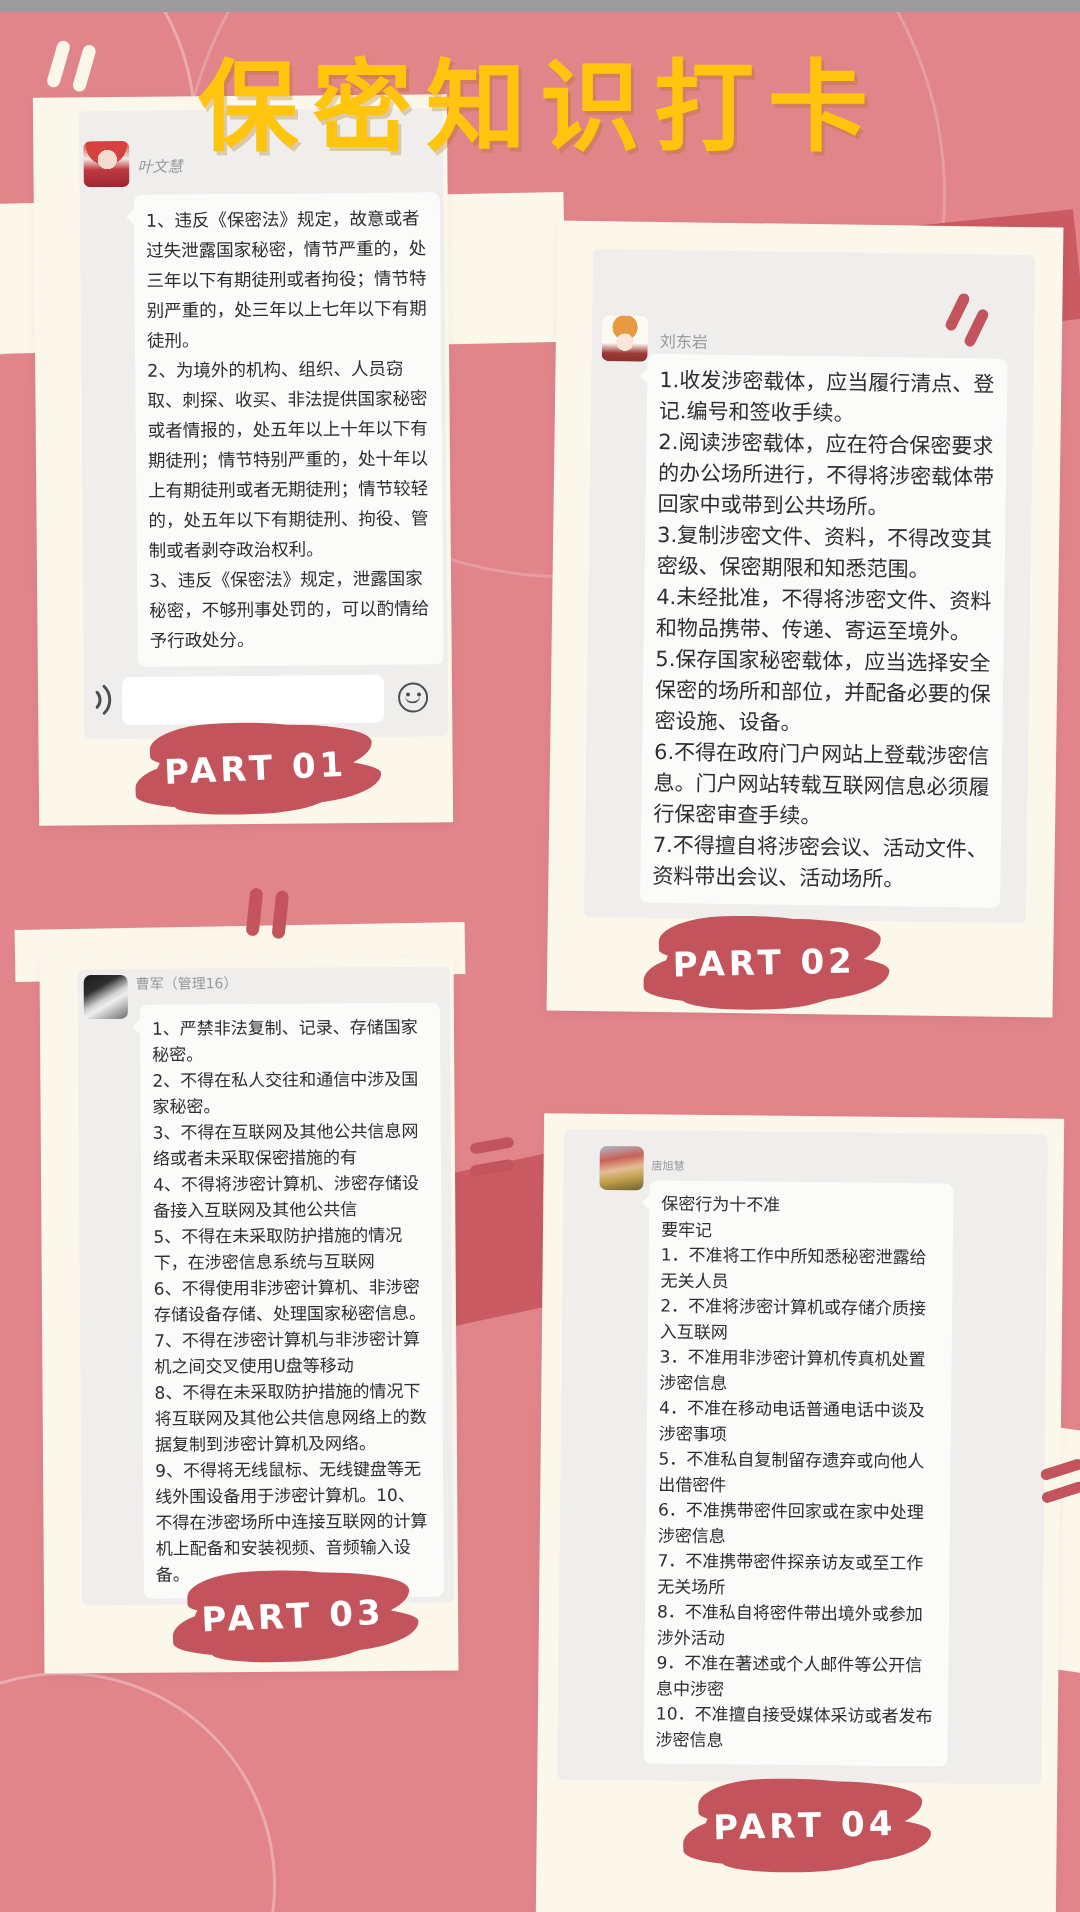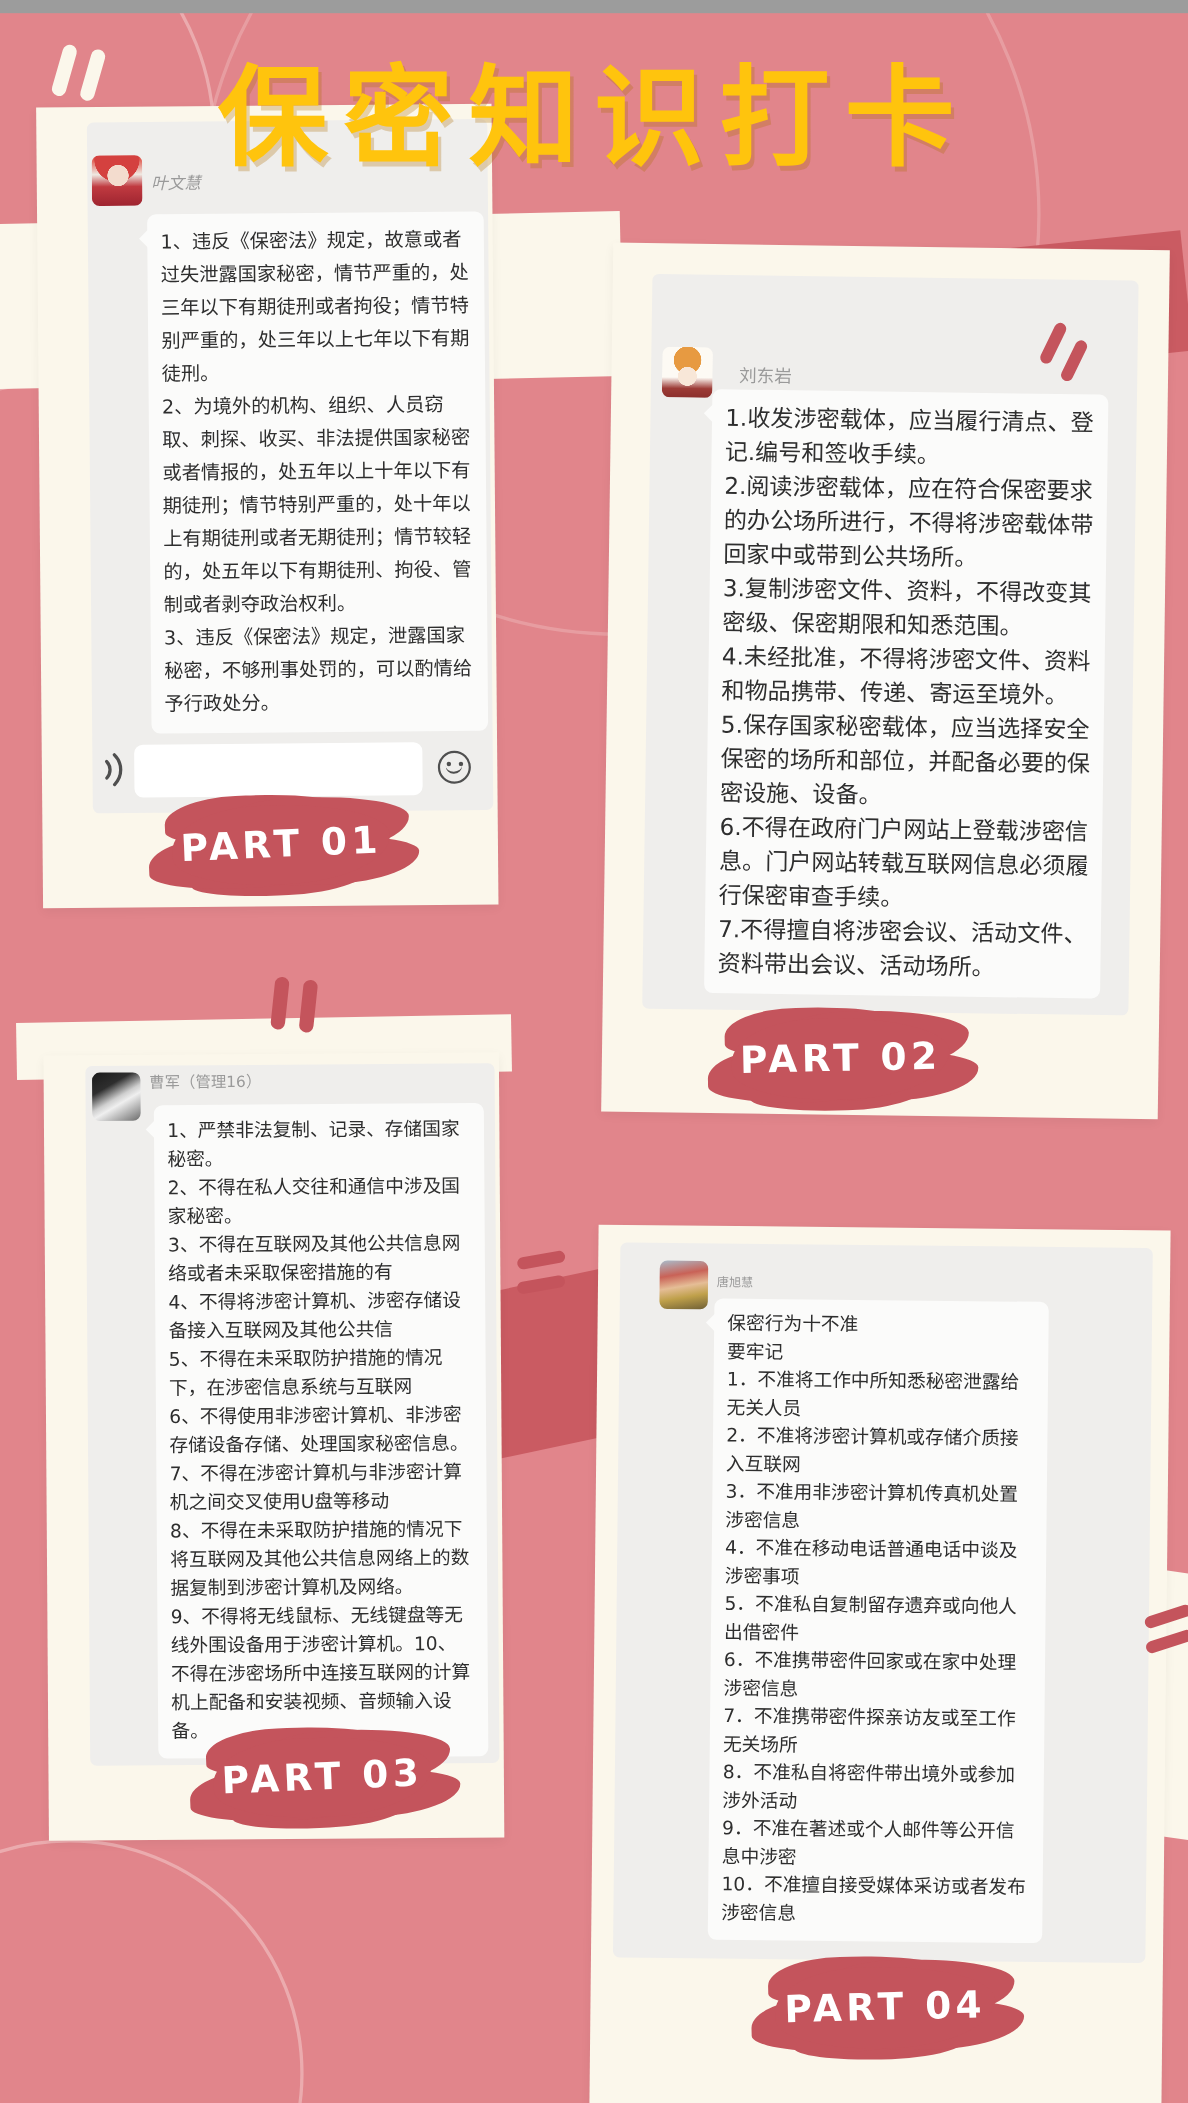--- a/index.html
+++ b/index.html
@@ -51,21 +51,21 @@
   .av2{left:10px;top:66px;background:
        radial-gradient(circle at 50% 58%,#f8e7d8 24%,rgba(0,0,0,0) 25%),
        radial-gradient(circle at 50% 26%,#e79a41 30%,rgba(0,0,0,0) 31%),
        linear-gradient(180deg,#fdfaf4 60%,#9c3b36 82%,#8c2f2c 100%);}
   .av3{left:6px;top:6px;width:44px;height:44px;background:
        linear-gradient(150deg,#1a1a1a 0%,#2e2e2e 30%,#cfcfcf 52%,#efefef 62%,#6a6a6a 100%);}
   .av4{left:36px;top:16px;width:44px;height:44px;background:
        linear-gradient(170deg,#a9bccb 0%,#c96257 30%,#e5bd96 52%,#bfa04a 72%,#6f5f35 100%);}
   .name{position:absolute;color:#9a9a9a;}
   .card1 .name{left:58px;top:44px;font-size:15px;font-style:italic;}
-  .card2 .name{left:80px;top:78px;font-size:16px;}
+  .card2 .name{left:68px;top:78px;font-size:16px;}
   .card3 .name{left:58px;top:4px;font-size:14px;}
   .card4 .name{left:88px;top:26px;font-size:11px;}
   .bubble{position:absolute;background:#fbfbfa;border-radius:8px;color:#2e2e2e;
           padding:11px 12px;box-sizing:border-box;}
   .bubble::before{content:"";position:absolute;left:-5px;top:16px;width:12px;height:12px;
           background:#fbfbfa;transform:rotate(45deg);}
   .card1 .bubble{left:54px;top:84px;width:306px;font-size:17.5px;line-height:30px;}
   .card2 .bubble{left:56px;top:104px;width:360px;font-size:21px;line-height:31px;}
   .card3 .bubble{left:62px;top:36px;width:300px;font-size:17px;line-height:26px;}
   .card4 .bubble{left:86px;top:50px;width:304px;font-size:17px;line-height:25.5px;}

